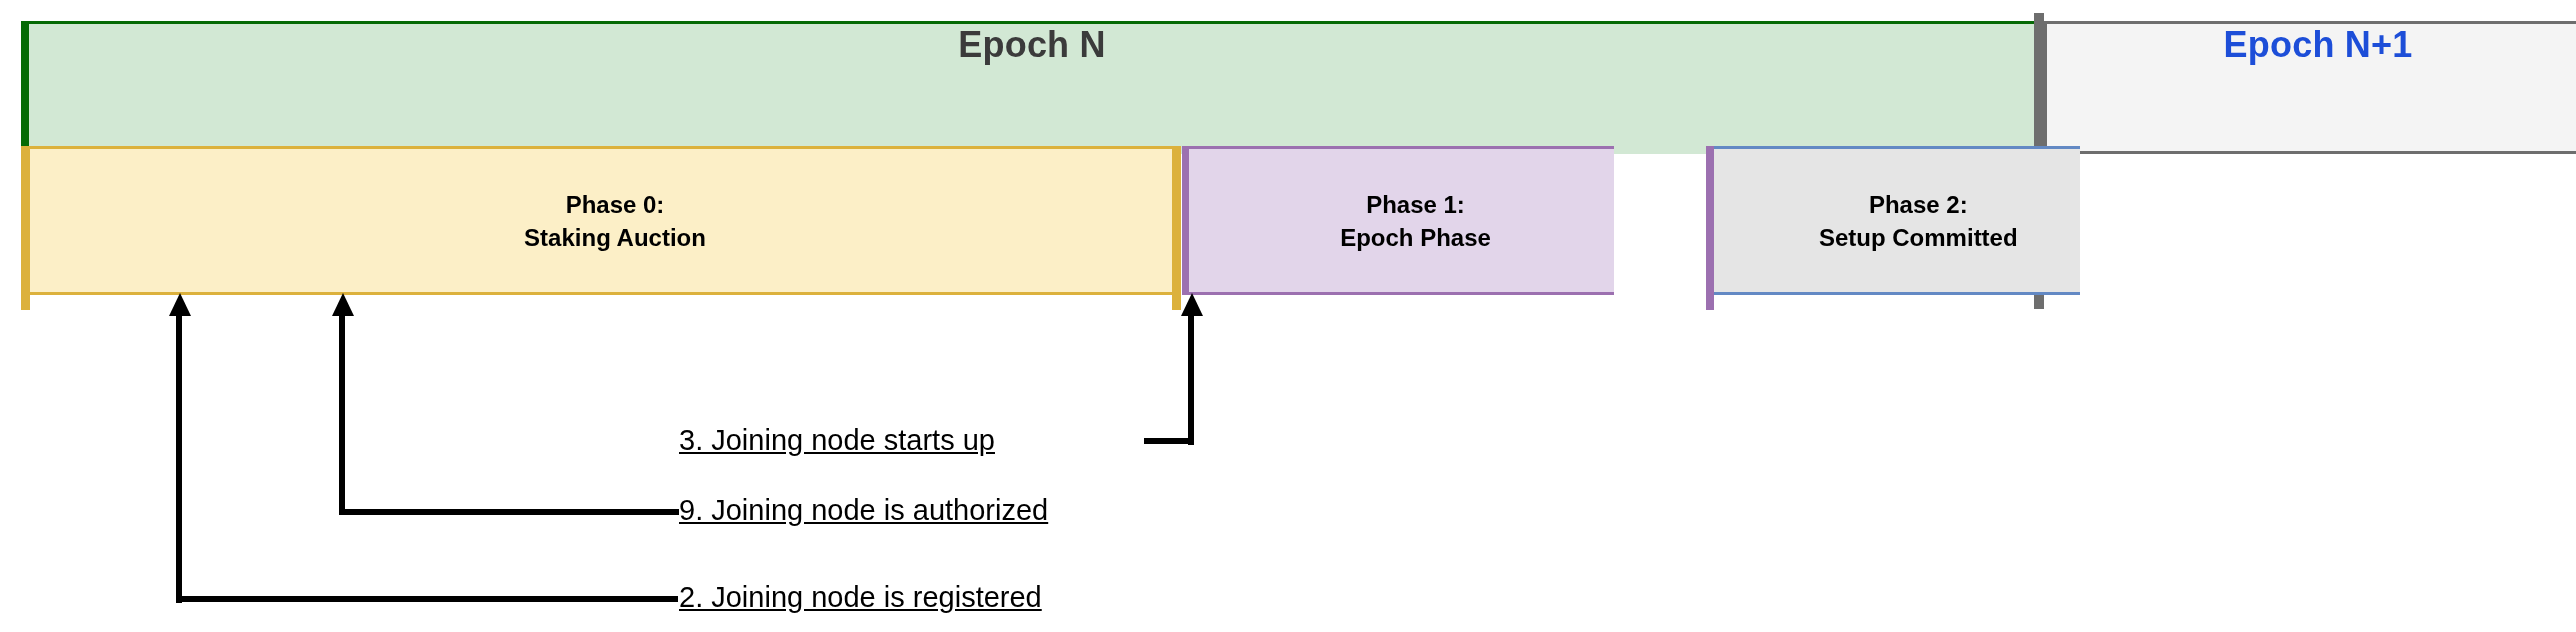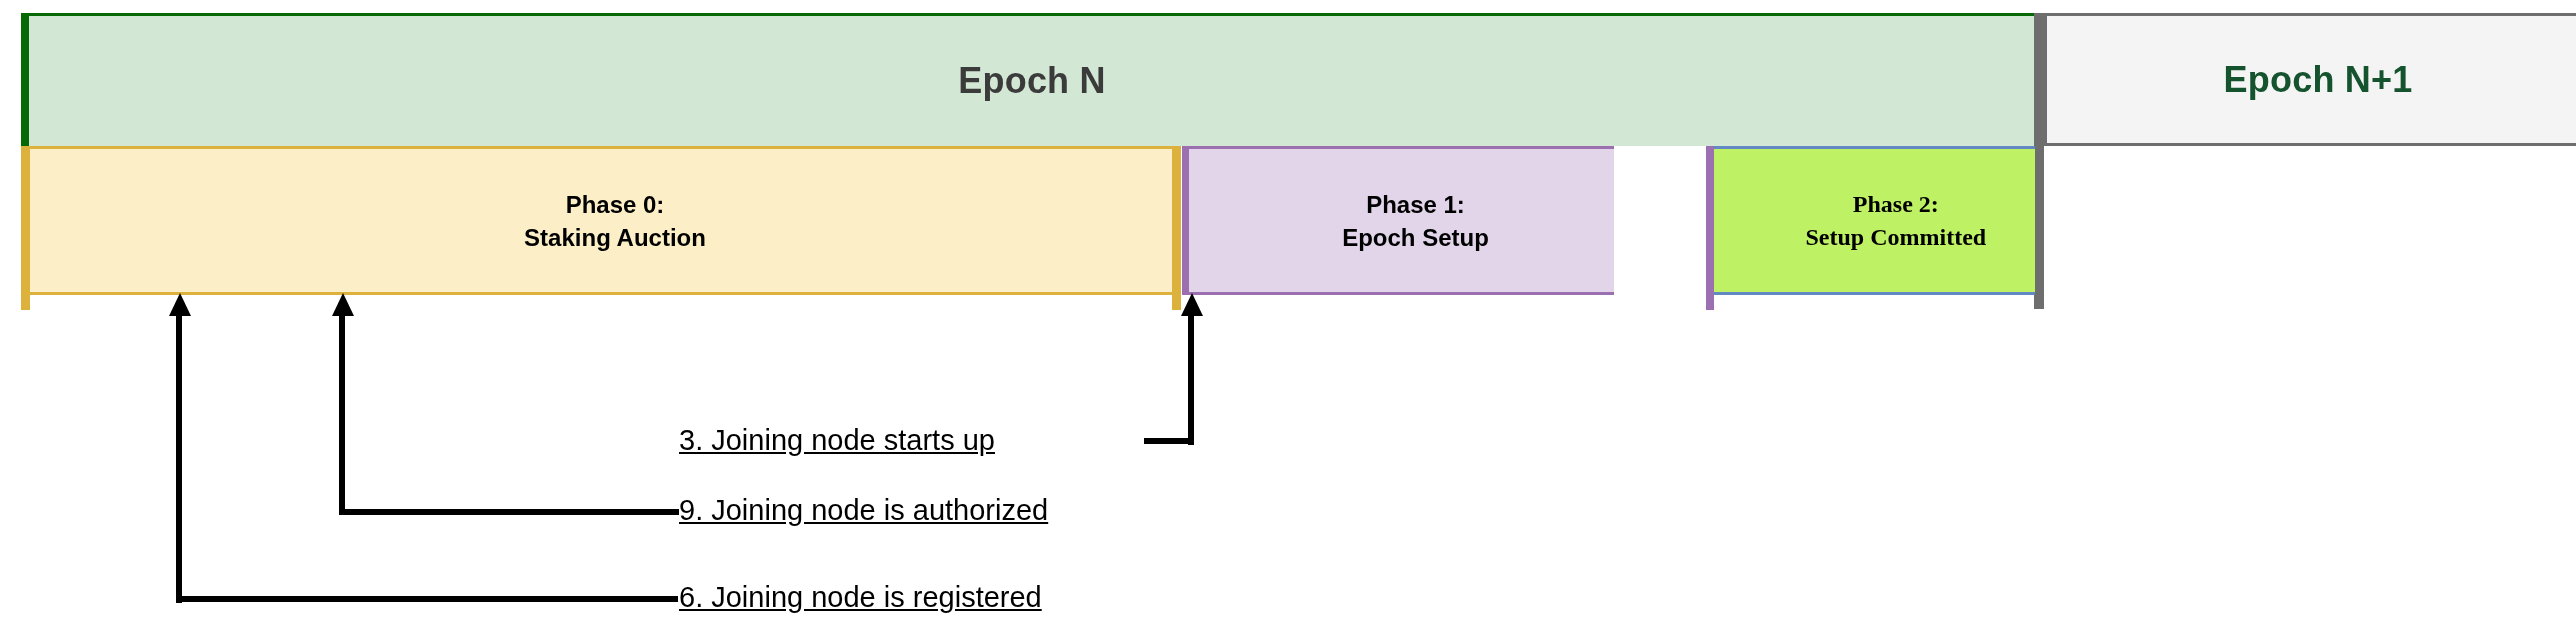--- a/index.html
+++ b/index.html
@@ -16,22 +16,22 @@
     height: 632px;
     background: #ffffff;
     overflow: hidden;
   }
 
   
   .epoch-box {
     position: absolute;
     box-sizing: border-box;
     display: flex;
-    align-items: center;
     justify-content: center;
+    margin-top: 8px;
   }
   .epoch-label {
     font-size: 36px;
     font-weight: bold;
     letter-spacing: 0.2px;
     white-space: nowrap;
   }
 
   #epoch-n {
     left: 21px;
@@ -45,21 +45,21 @@
   #epoch-n .epoch-label { color: #3b3b3b; }
 
   #epoch-n1 {
     left: 2044px;
     top: 13.3px;
     width: 548px;
     height: 133px;
     background: #f4f4f4;
     border: 3.9px solid #6e6e6e;
   }
-  #epoch-n1 .epoch-label { color: #14532d; }
+  #epoch-n1 .epoch-label { color: #1d4ed8; }
 
   
   #epoch-divider {
     position: absolute;
     left: 2034px;
     top: 13.3px;
     width: 10.2px;
     height: 296px;
     background: #6e6e6e;
   }
@@ -99,27 +99,26 @@
     width: 432px;
     height: 149px;
     background: #e2d5ea;
     border-top: 3.9px solid #9c70b0;
     border-bottom: 3.9px solid #9c70b0;
     border-left: 7.8px solid #9c70b0;
   }
   #phase-2 {
     left: 1706px;
     top: 146px;
-    width: 329px;
+    width: 374px;
     height: 149px;
-    background: #bef264;
+    background: #e5e5e5;
     border-top: 3.9px solid #6389c4;
     border-bottom: 3.9px solid #6389c4;
     border-left: 7.8px solid #9c70b0;
-    font-family: Liberation Serif, serif;
   }
   #phase-2 .phase-stack {
     position: relative;
     width: 368px;
     left: 7.8px;
     text-align: center;
   }
 
   
   .stub {
@@ -168,38 +167,38 @@
     <span class="epoch-label">Epoch N+1</span>
   </div>
 
   <div class="phase-box" id="phase-0">
     <div class="phase-line">Phase 0:</div>
     <div class="phase-line">Staking Auction</div>
   </div>
 
   <div class="phase-box" id="phase-1">
     <div class="phase-line">Phase 1:</div>
-    <div class="phase-line">Epoch Setup</div>
+    <div class="phase-line">Epoch Phase</div>
   </div>
 
   <div class="phase-box" id="phase-2">
     <div class="phase-stack">
       <div class="phase-line">Phase 2:</div>
       <div class="phase-line">Setup Committed</div>
     </div>
   </div>
 
   <div class="stub" id="stub-gold-left"></div>
   <div class="stub" id="stub-gold-right"></div>
   <div class="stub" id="stub-purple-mid"></div>
 
   <div class="arrow-head" style="left:169px; top:293px;"></div>
   <div class="arrow-line" style="left:176px; top:315px; width:6.3px; height:288px;"></div>
   <div class="arrow-line" style="left:176px; top:596px; width:502px; height:6.3px;"></div>
-  <div class="callout-text" style="left:679px; top:583px;">6. Joining node is registered</div>
+  <div class="callout-text" style="left:679px; top:583px;">2. Joining node is registered</div>
 
   <div class="arrow-head" style="left:332px; top:293px;"></div>
   <div class="arrow-line" style="left:339px; top:315px; width:6.3px; height:200px;"></div>
   <div class="arrow-line" style="left:339px; top:509px; width:340px; height:6.3px;"></div>
   <div class="callout-text" style="left:679px; top:496px;">9. Joining node is authorized</div>
 
   <div class="arrow-head" style="left:1181px; top:293px;"></div>
   <div class="arrow-line" style="left:1188px; top:315px; width:6.3px; height:130px;"></div>
   <div class="arrow-line" style="left:1144px; top:438px; width:50px; height:6.3px;"></div>
   <div class="callout-text" style="left:679px; top:426px;">3. Joining node starts up</div>

